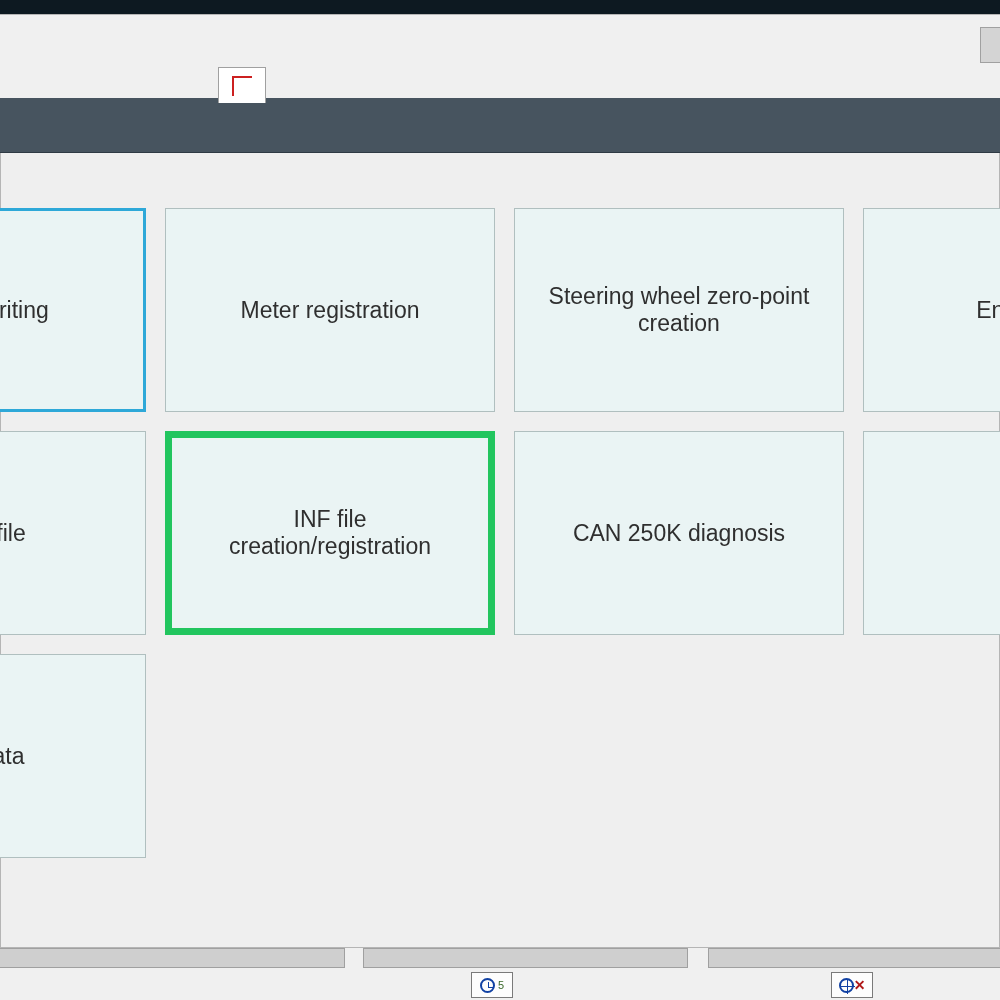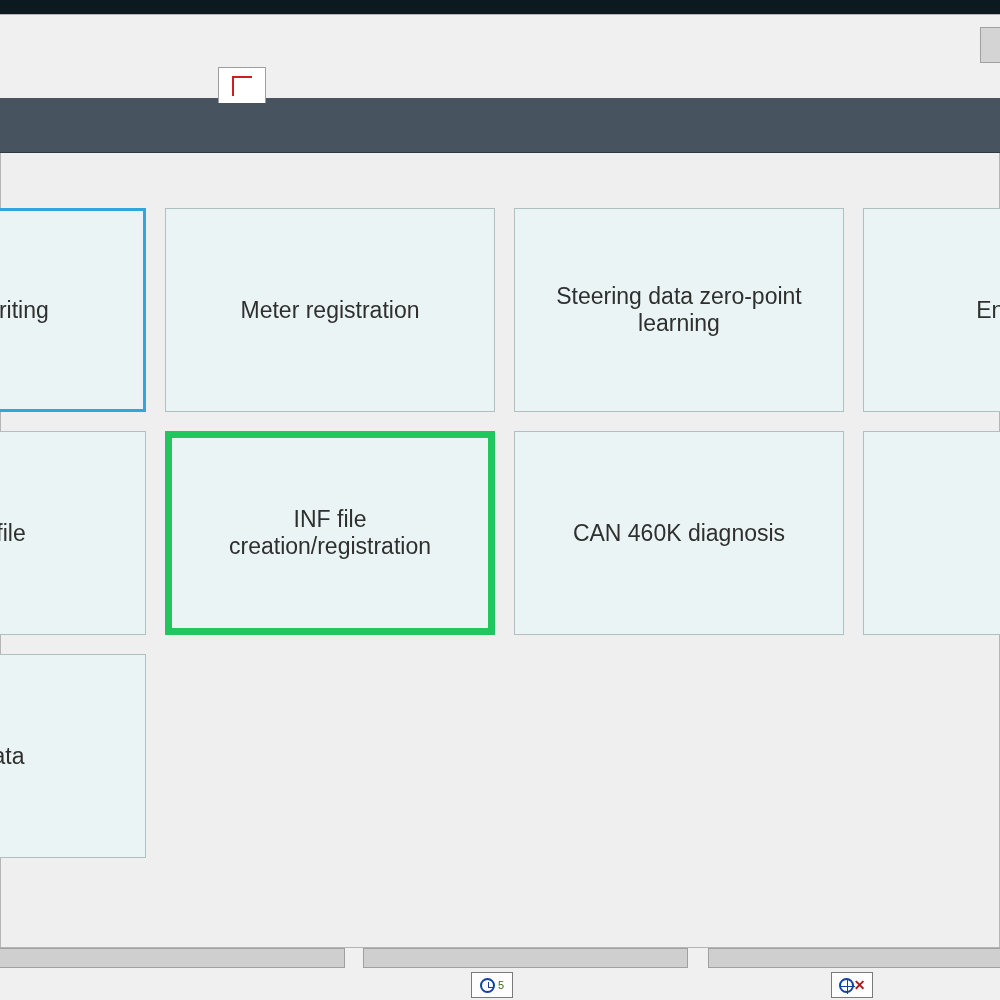--- a/index.html
+++ b/index.html
@@ -172,34 +172,34 @@
 <div class="panel-body">
   <div class="grid-wrapper">
     <div class="grid2">
       <div class="tile blue">
         <span>nstant writing</span>
       </div>
       <div class="tile">
         <span>Meter registration</span>
       </div>
       <div class="tile">
-        <span>Steering data zero-point learning</span>
+        <span>Steering wheel zero-point creation</span>
       </div>
       <div class="tile">
         <span>Engine nu</span>
       </div>
 
       <div class="tile">
         <span>repro file</span>
       </div>
       <div class="tile green">
         <span>INF file creation/registration</span>
       </div>
       <div class="tile">
-        <span>CAN 460K diagnosis</span>
+        <span>CAN 250K diagnosis</span>
       </div>
       <div class="tile">
         <span>Event</span>
       </div>
 
       <div class="tile">
         <span>line data</span>
       </div>
     </div>
   </div>

